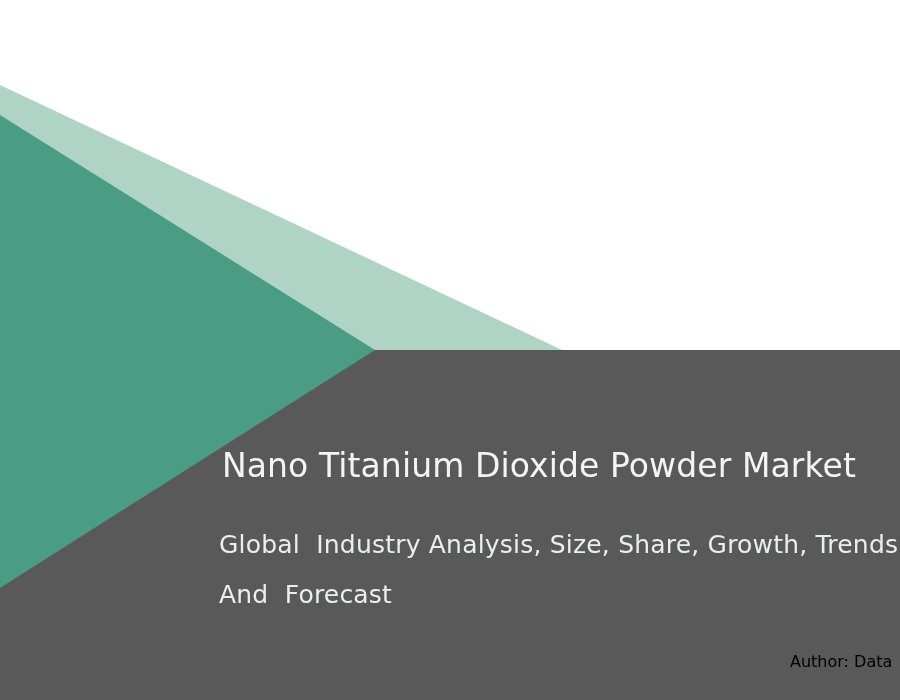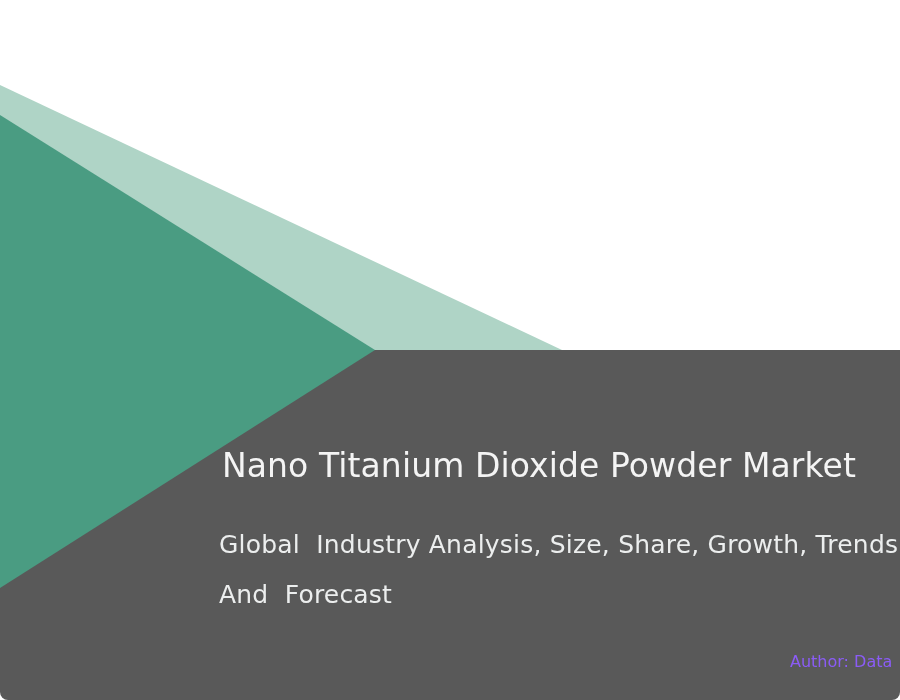--- a/index.html
+++ b/index.html
@@ -11,21 +11,20 @@
   body {
     font-family: "DejaVu Sans", sans-serif;
   }
 
   #slide {
     position: relative;
     width: 900px;
     height: 700px;
     overflow: hidden;
     background: #ffffff;
-    border-radius: 8px;
   }
 
   
   .deco-layer {
     position: absolute;
     left: 0;
     top: 0;
     width: 900px;
     height: 700px;
     pointer-events: none;
@@ -70,21 +69,21 @@
     letter-spacing: 0.2px;
   }
 
   .author-line {
     position: absolute;
     left: 790px;
     top: 652px;
     font-family: "DejaVu Sans", sans-serif;
     font-size: 16px;
     font-weight: 400;
-    color: #8b5cf6;
+    color: #000000;
     white-space: nowrap;
     z-index: 5;
   }
 </style>
 </head>
 <body>
 
 <div id="slide">
 
   <svg class="deco-layer" viewBox="0 0 900 700" width="900" height="700" preserveAspectRatio="none">

